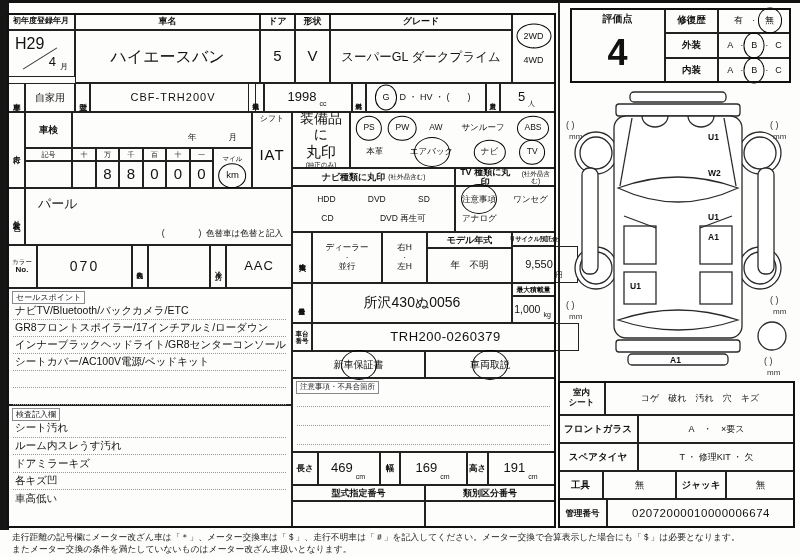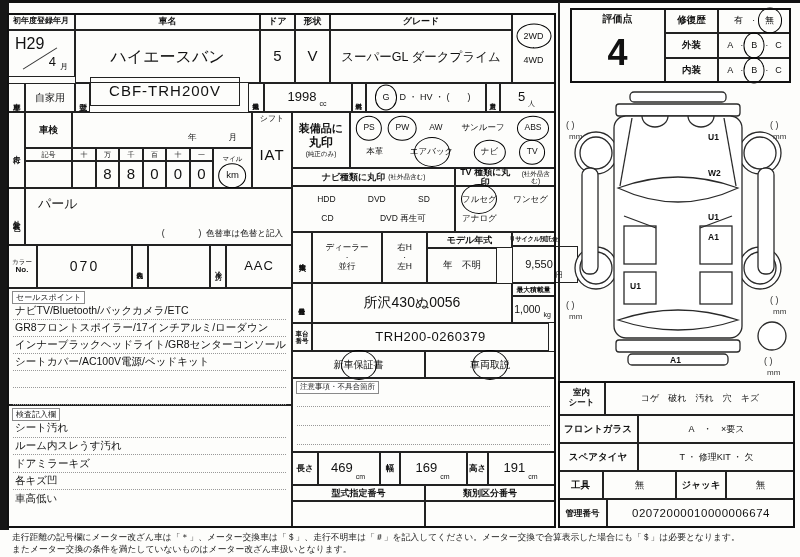--- a/index.html
+++ b/index.html
@@ -43,21 +43,21 @@
 <div class="c" style="left:330px;top:30px;width:182px;height:53px;font-size:12.5px">スーパーGL ダークプライム</div>
 <div class="c" style="left:512px;top:13px;width:43px;height:70px;flex-direction:column;justify-content:center;gap:3px">
   <span class="circ" style="font-size:9px">2WD</span>
   <span style="font-size:7px">・</span>
   <span style="font-size:9px">4WD</span>
 </div>
 
 <div class="c vert bold" style="left:7px;top:83px;width:18px;height:29px;font-size:7.5px">車歴</div>
 <div class="c" style="left:25px;top:83px;width:50px;height:29px;font-size:10px">自家用</div>
 <div class="c vert bold" style="left:75px;top:83px;width:15px;height:29px;font-size:7.5px">型式</div>
-<div class="c" style="left:90px;top:77px;width:150px;height:29px;font-size:15px;letter-spacing:1px">CBF-TRH200V</div>
+<div class="c" style="left:90px;top:83px;width:166px;height:29px;font-size:11px;letter-spacing:1px">CBF-TRH200V</div>
 <div class="c vert bold" style="left:248px;top:83px;width:16px;height:29px;font-size:6.5px;letter-spacing:0">排気量</div>
 <div class="c" style="left:264px;top:83px;width:88px;height:29px">
   <span style="font-size:13px">1998</span>
   <span class="unit">cc</span>
 </div>
 <div class="c vert bold" style="left:352px;top:83px;width:14px;height:29px;font-size:6.5px;letter-spacing:0">燃料</div>
 <div class="c" style="left:366px;top:83px;width:120px;height:29px;font-size:9px;gap:9px">
   <span class="circ">G</span>
   <span style="white-space:pre">D ・ HV ・ (　　)</span>
 </div>
@@ -129,22 +129,22 @@
   <div style="position:absolute;left:5px;right:5px;top:14px">
     <div class="klin">シート汚れ</div>
     <div class="klin">ルーム内スレうす汚れ</div>
     <div class="klin">ドアミラーキズ</div>
     <div class="klin">各キズ凹</div>
     <div class="klin" style="border-bottom:none">車高低い</div>
   </div>
 </div>
 
 <div class="c" style="left:292px;top:112px;width:58px;height:56px;flex-direction:column;gap:1px">
-  <span style="font-size:11px;font-weight:bold">装備品に</span>
-  <span style="font-size:12px;font-weight:bold">丸印</span>
+  <span style="font-size:14px;font-weight:normal">装備品に</span>
+  <span style="font-size:15px;font-weight:normal">丸印</span>
   <span style="font-size:6.5px">(純正のみ)</span>
 </div>
 <div class="c" style="left:350px;top:112px;width:205px;height:56px;flex-direction:column;justify-content:space-around;padding:3px 2px">
   <div style="display:flex;width:100%;justify-content:space-around;align-items:center;font-size:8.5px">
     <span class="circ">PS</span>
     <span class="circ">PW</span>
     <span>AW</span>
     <span>サンルーフ</span>
     <span class="circ">ABS</span>
   </div>
@@ -170,60 +170,60 @@
     <span>DVD</span>
     <span>SD</span>
   </div>
   <div style="display:flex;width:72%;justify-content:space-between;font-size:8.5px">
     <span>CD</span>
     <span>DVD 再生可</span>
   </div>
 </div>
 <div class="c" style="left:455px;top:186px;width:100px;height:46px;flex-direction:column;justify-content:space-around;padding:3px 6px">
   <div style="display:flex;width:100%;justify-content:space-between;font-size:8.5px">
-    <span class="circp">フルセグ</span>
+    <span class="circp">注意事項</span>
     <span>ワンセグ</span>
   </div>
   <div style="display:flex;width:100%;font-size:8.5px">
     <span>アナログ</span>
   </div>
 </div>
 
 <div class="c vert bold" style="left:292px;top:232px;width:20px;height:51px;font-size:7px;letter-spacing:0">輸入車</div>
 <div class="c" style="left:312px;top:232px;width:70px;height:51px;flex-direction:column;font-size:8.5px;gap:1px">
   <span>ディーラー</span>
   <span style="font-size:7px">・</span>
   <span>並行</span>
 </div>
 <div class="c" style="left:382px;top:232px;width:45px;height:51px;flex-direction:column;font-size:8.5px;gap:1px">
   <span>右H</span>
   <span style="font-size:7px">・</span>
   <span>左H</span>
 </div>
 <div class="c bold" style="left:427px;top:232px;width:85px;height:16px;font-size:9px">モデル年式</div>
-<div class="c" style="left:427px;top:248px;width:70px;height:35px;font-size:9.5px">年　不明</div>
+<div class="c" style="left:427px;top:248px;width:85px;height:35px;font-size:9.5px">年　不明</div>
 <div class="c bold" style="left:512px;top:232px;width:43px;height:14px;font-size:6.3px;letter-spacing:-0.3px;white-space:nowrap">リサイクル預託金</div>
 <div class="c" style="left:512px;top:246px;width:66px;height:37px">
   <span style="font-size:11px">9,550</span>
   <span class="unit">円</span>
 </div>
 
 <div class="c vert bold" style="left:292px;top:283px;width:20px;height:40px;font-size:6.5px;letter-spacing:0">登録番号</div>
 <div class="c" style="left:312px;top:283px;width:200px;height:40px;font-size:14px">所沢430ぬ0056</div>
 <div class="c bold" style="left:512px;top:283px;width:43px;height:13px;font-size:6.8px;white-space:nowrap">最大積載量</div>
 <div class="c" style="left:512px;top:296px;width:43px;height:27px">
   <span style="font-size:10.5px">1,000</span>
   <span class="unit">kg</span>
 </div>
 
 <div class="c bold" style="left:292px;top:323px;width:20px;height:28px;flex-direction:column;font-size:6.5px">
   <span>車台</span>
   <span>番号</span>
 </div>
-<div class="c" style="left:312px;top:323px;width:237px;height:28px;font-size:13px;letter-spacing:0.5px">TRH200-0260379</div>
+<div class="c" style="left:312px;top:323px;width:267px;height:28px;font-size:13px;letter-spacing:0.5px">TRH200-0260379</div>
 
 <div class="c" style="left:292px;top:351px;width:133px;height:27px;font-size:10px">
   <span>新</span>
     <span class="circp">車保証</span>
     <span>書</span>
 </div>
 <div class="c" style="left:425px;top:351px;width:130px;height:27px;font-size:10px">
   <span>車</span>
     <span class="circp">両取</span>
     <span>説</span>

